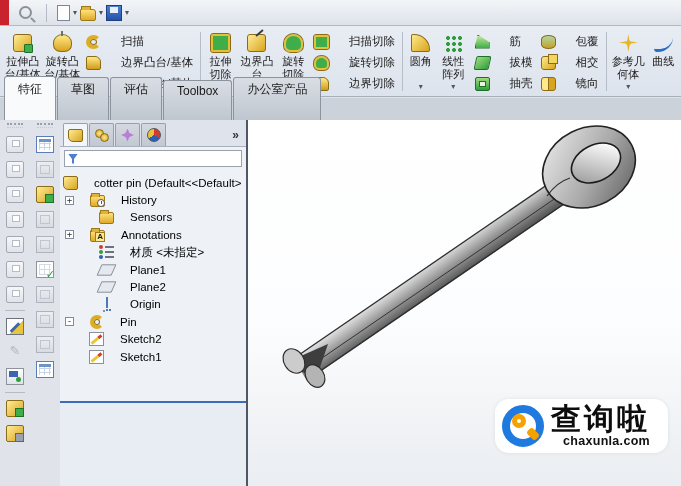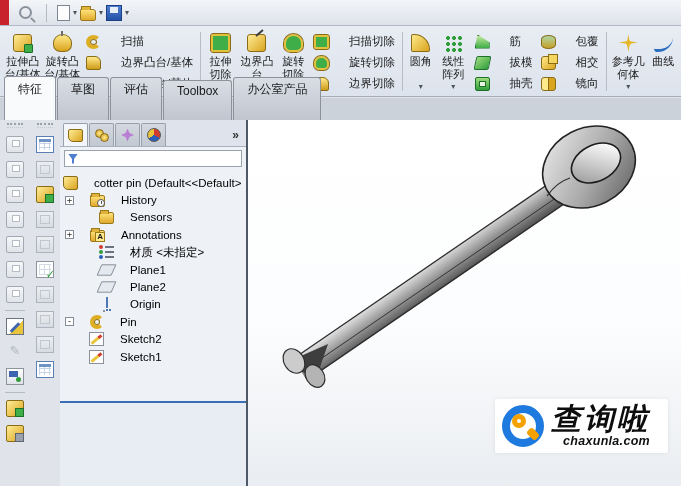--- a/index.html
+++ b/index.html
@@ -157,21 +157,21 @@
   .t-sweep { border:4px solid #ddad22; border-right-color:transparent; border-radius:50%; width:14px; box-shadow:inset 0 0 0 1px #8a6c17; }
   .t-sketch { border:1px solid #8a8f99; background:#fff; }
   .t-sketch::after { content:""; position:absolute; width:13px; height:3px; background:linear-gradient(90deg,#e8c53a 70%,#d23b2f 70%); transform:rotate(-40deg); left:0; top:5px; }
   .rollback { position:absolute; top:281px; left:0; width:100%; height:2px; background:#3b6fb5; }
   .below-roll { position:absolute; top:283px; left:0; width:100%; bottom:0; background:#e8edf3; }
 
   
   .viewport { position:absolute; top:120px; left:248px; width:433px; height:366px;
     background:linear-gradient(180deg,#ffffff 0%,#fcfdfe 55%,#eaedf1 100%); }
   .watermark { position:absolute; right:13px; bottom:33px; width:173px; height:54px; background:#fff;
-    border-radius:2px; display:flex; align-items:center; padding:4px 8px 4px 6px; box-shadow:0 0 4px rgba(0,0,0,.08);font-style:italic; }
+    border-radius:14px; display:flex; align-items:center; padding:4px 8px 4px 6px; box-shadow:0 0 4px rgba(0,0,0,.08); }
   .wm-logo { width:44px; height:44px; position:relative; flex:none; }
   .wm-ring { position:absolute; inset:1px; border:8px solid #1f7ae0; border-radius:50%; }
   .wm-lens { position:absolute; left:11px; top:10px; width:14px; height:14px; border:5px solid #f5a100; border-radius:50%; }
   .wm-handle { position:absolute; left:26px; top:26px; width:12px; height:8px; background:#f5a100; border-radius:3px; transform:rotate(45deg); }
   .wm-text { margin-left:6px; display:flex; flex-direction:column; align-items:flex-start; }
   .wm-title { font-family:"DejaVu Serif","Liberation Serif",serif; font-weight:bold; font-size:30px; line-height:30px; letter-spacing:3px; color:#0d0d0d; }
   .wm-domain { font-size:12.5px; font-weight:bold; color:#111; margin-top:0px; align-self:flex-end; letter-spacing:.3px; }
 </style>
 </head>
 <body>

